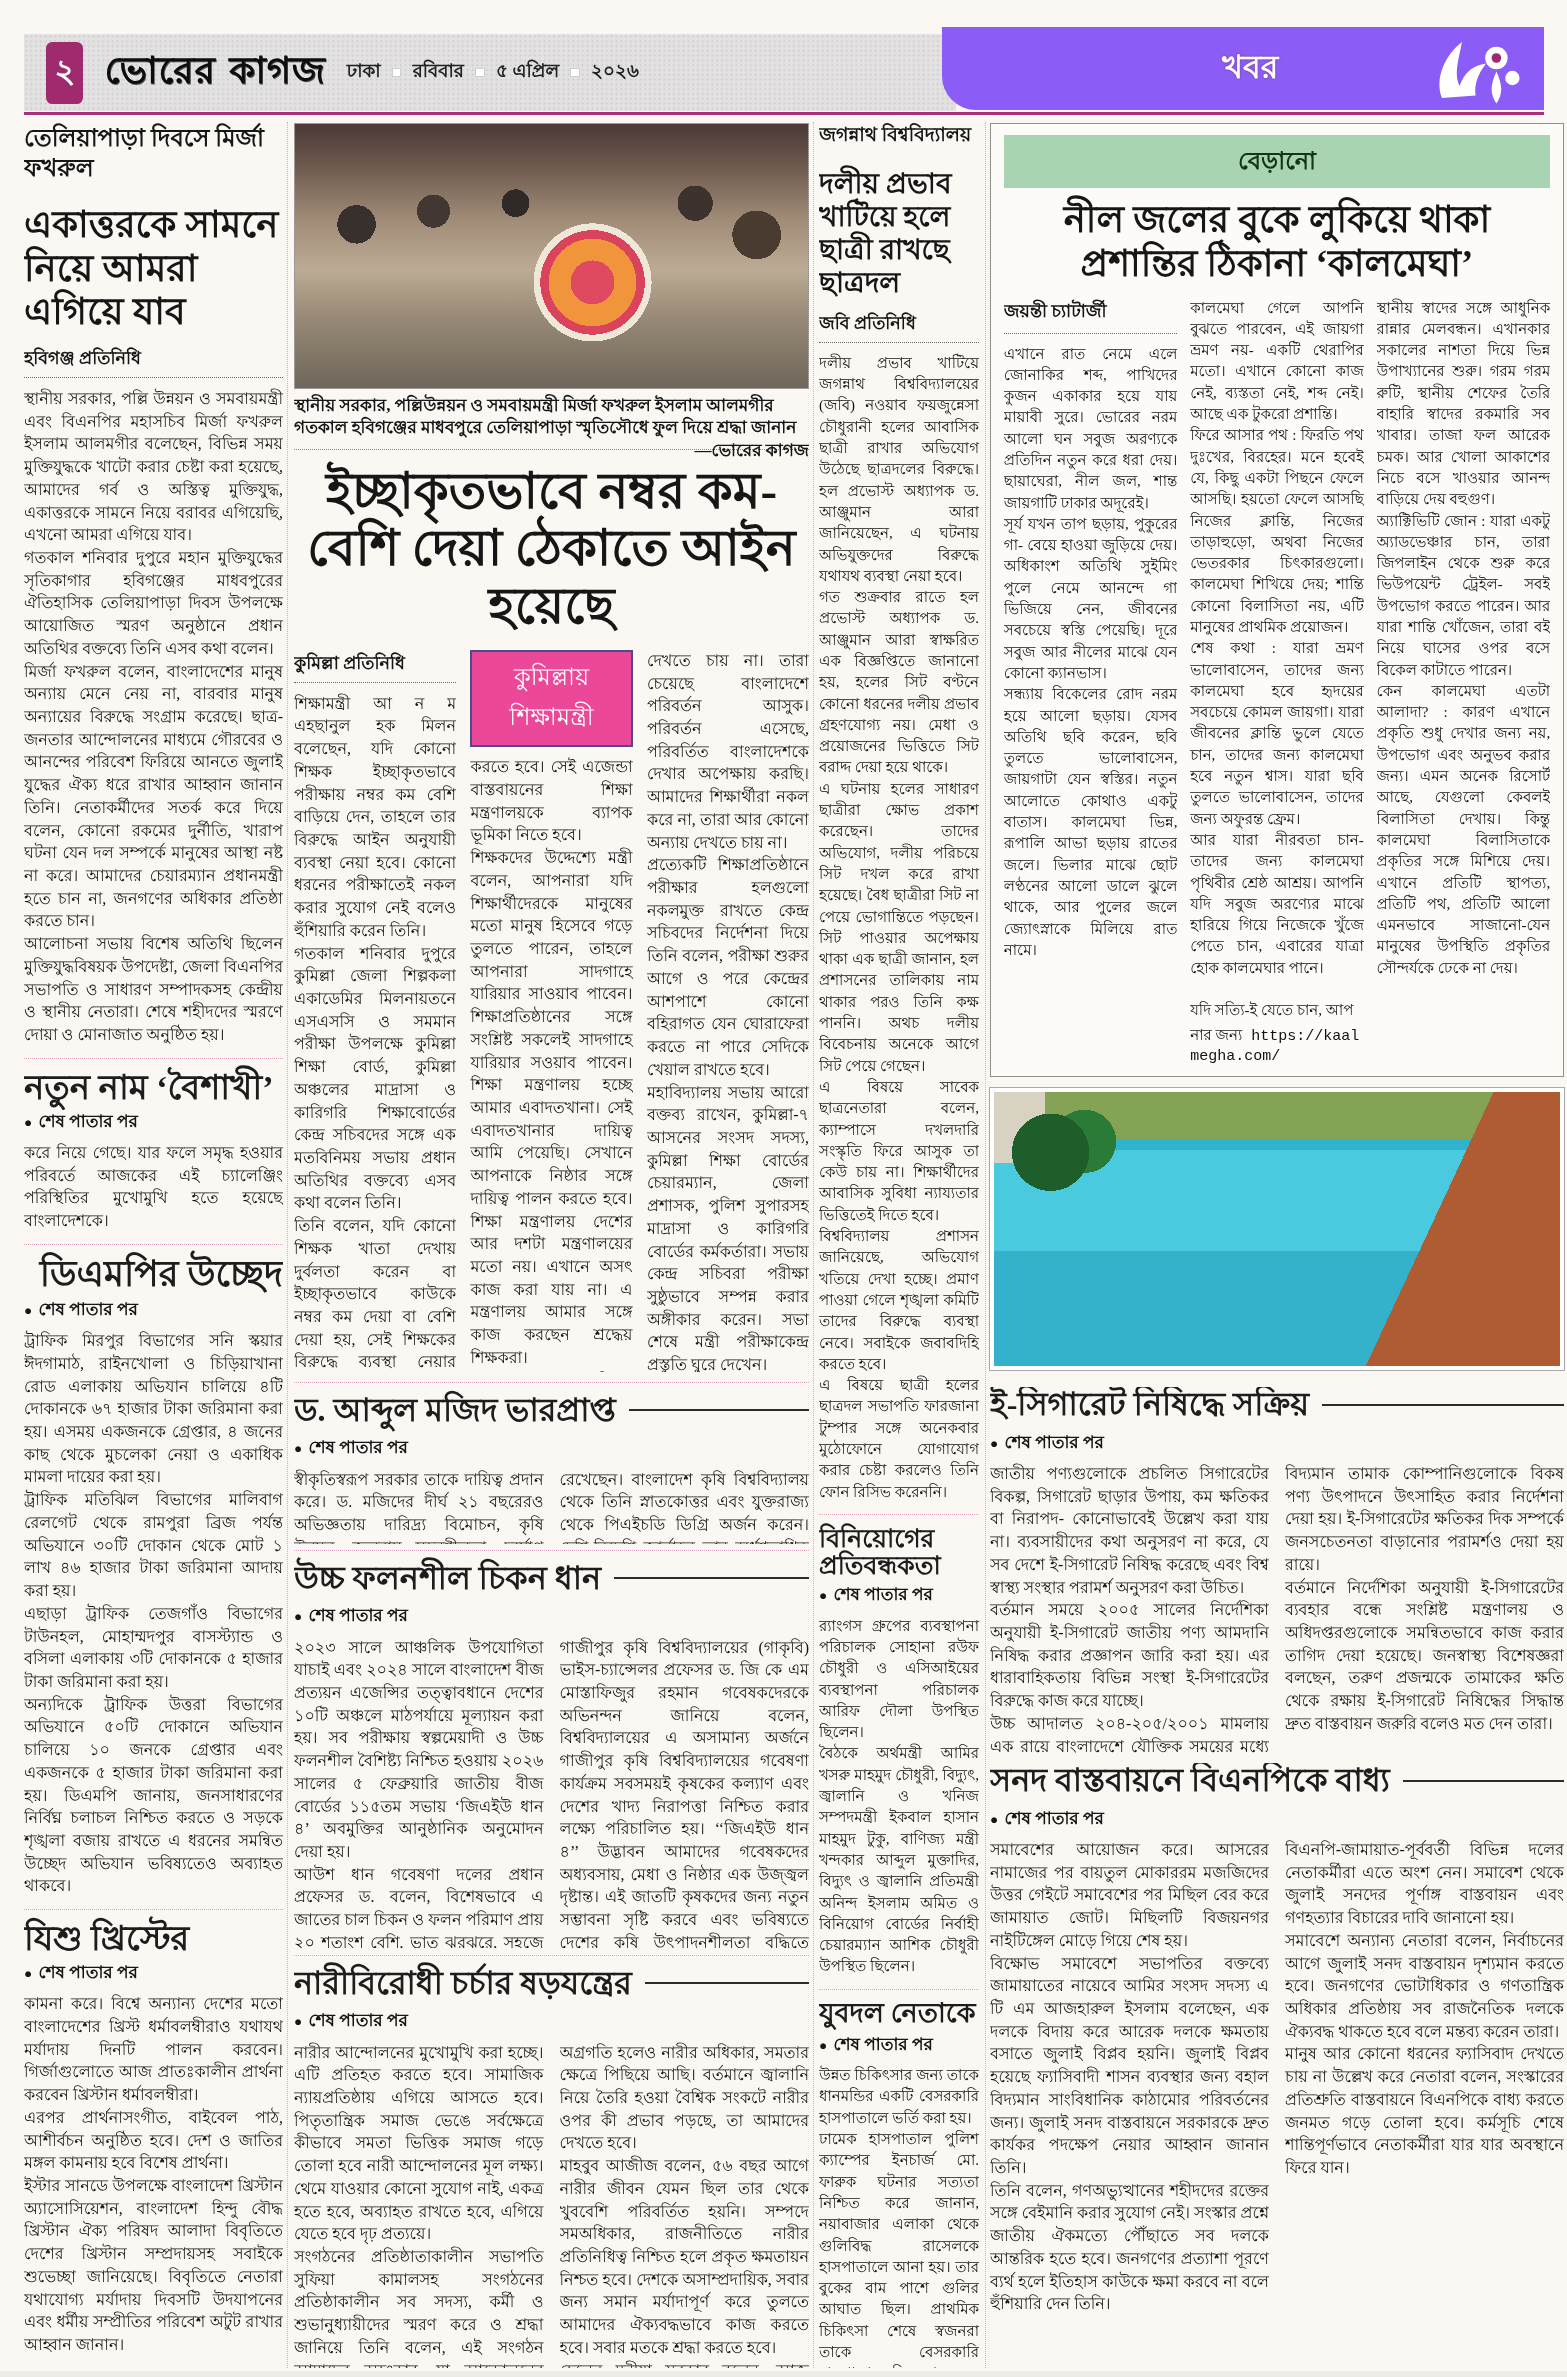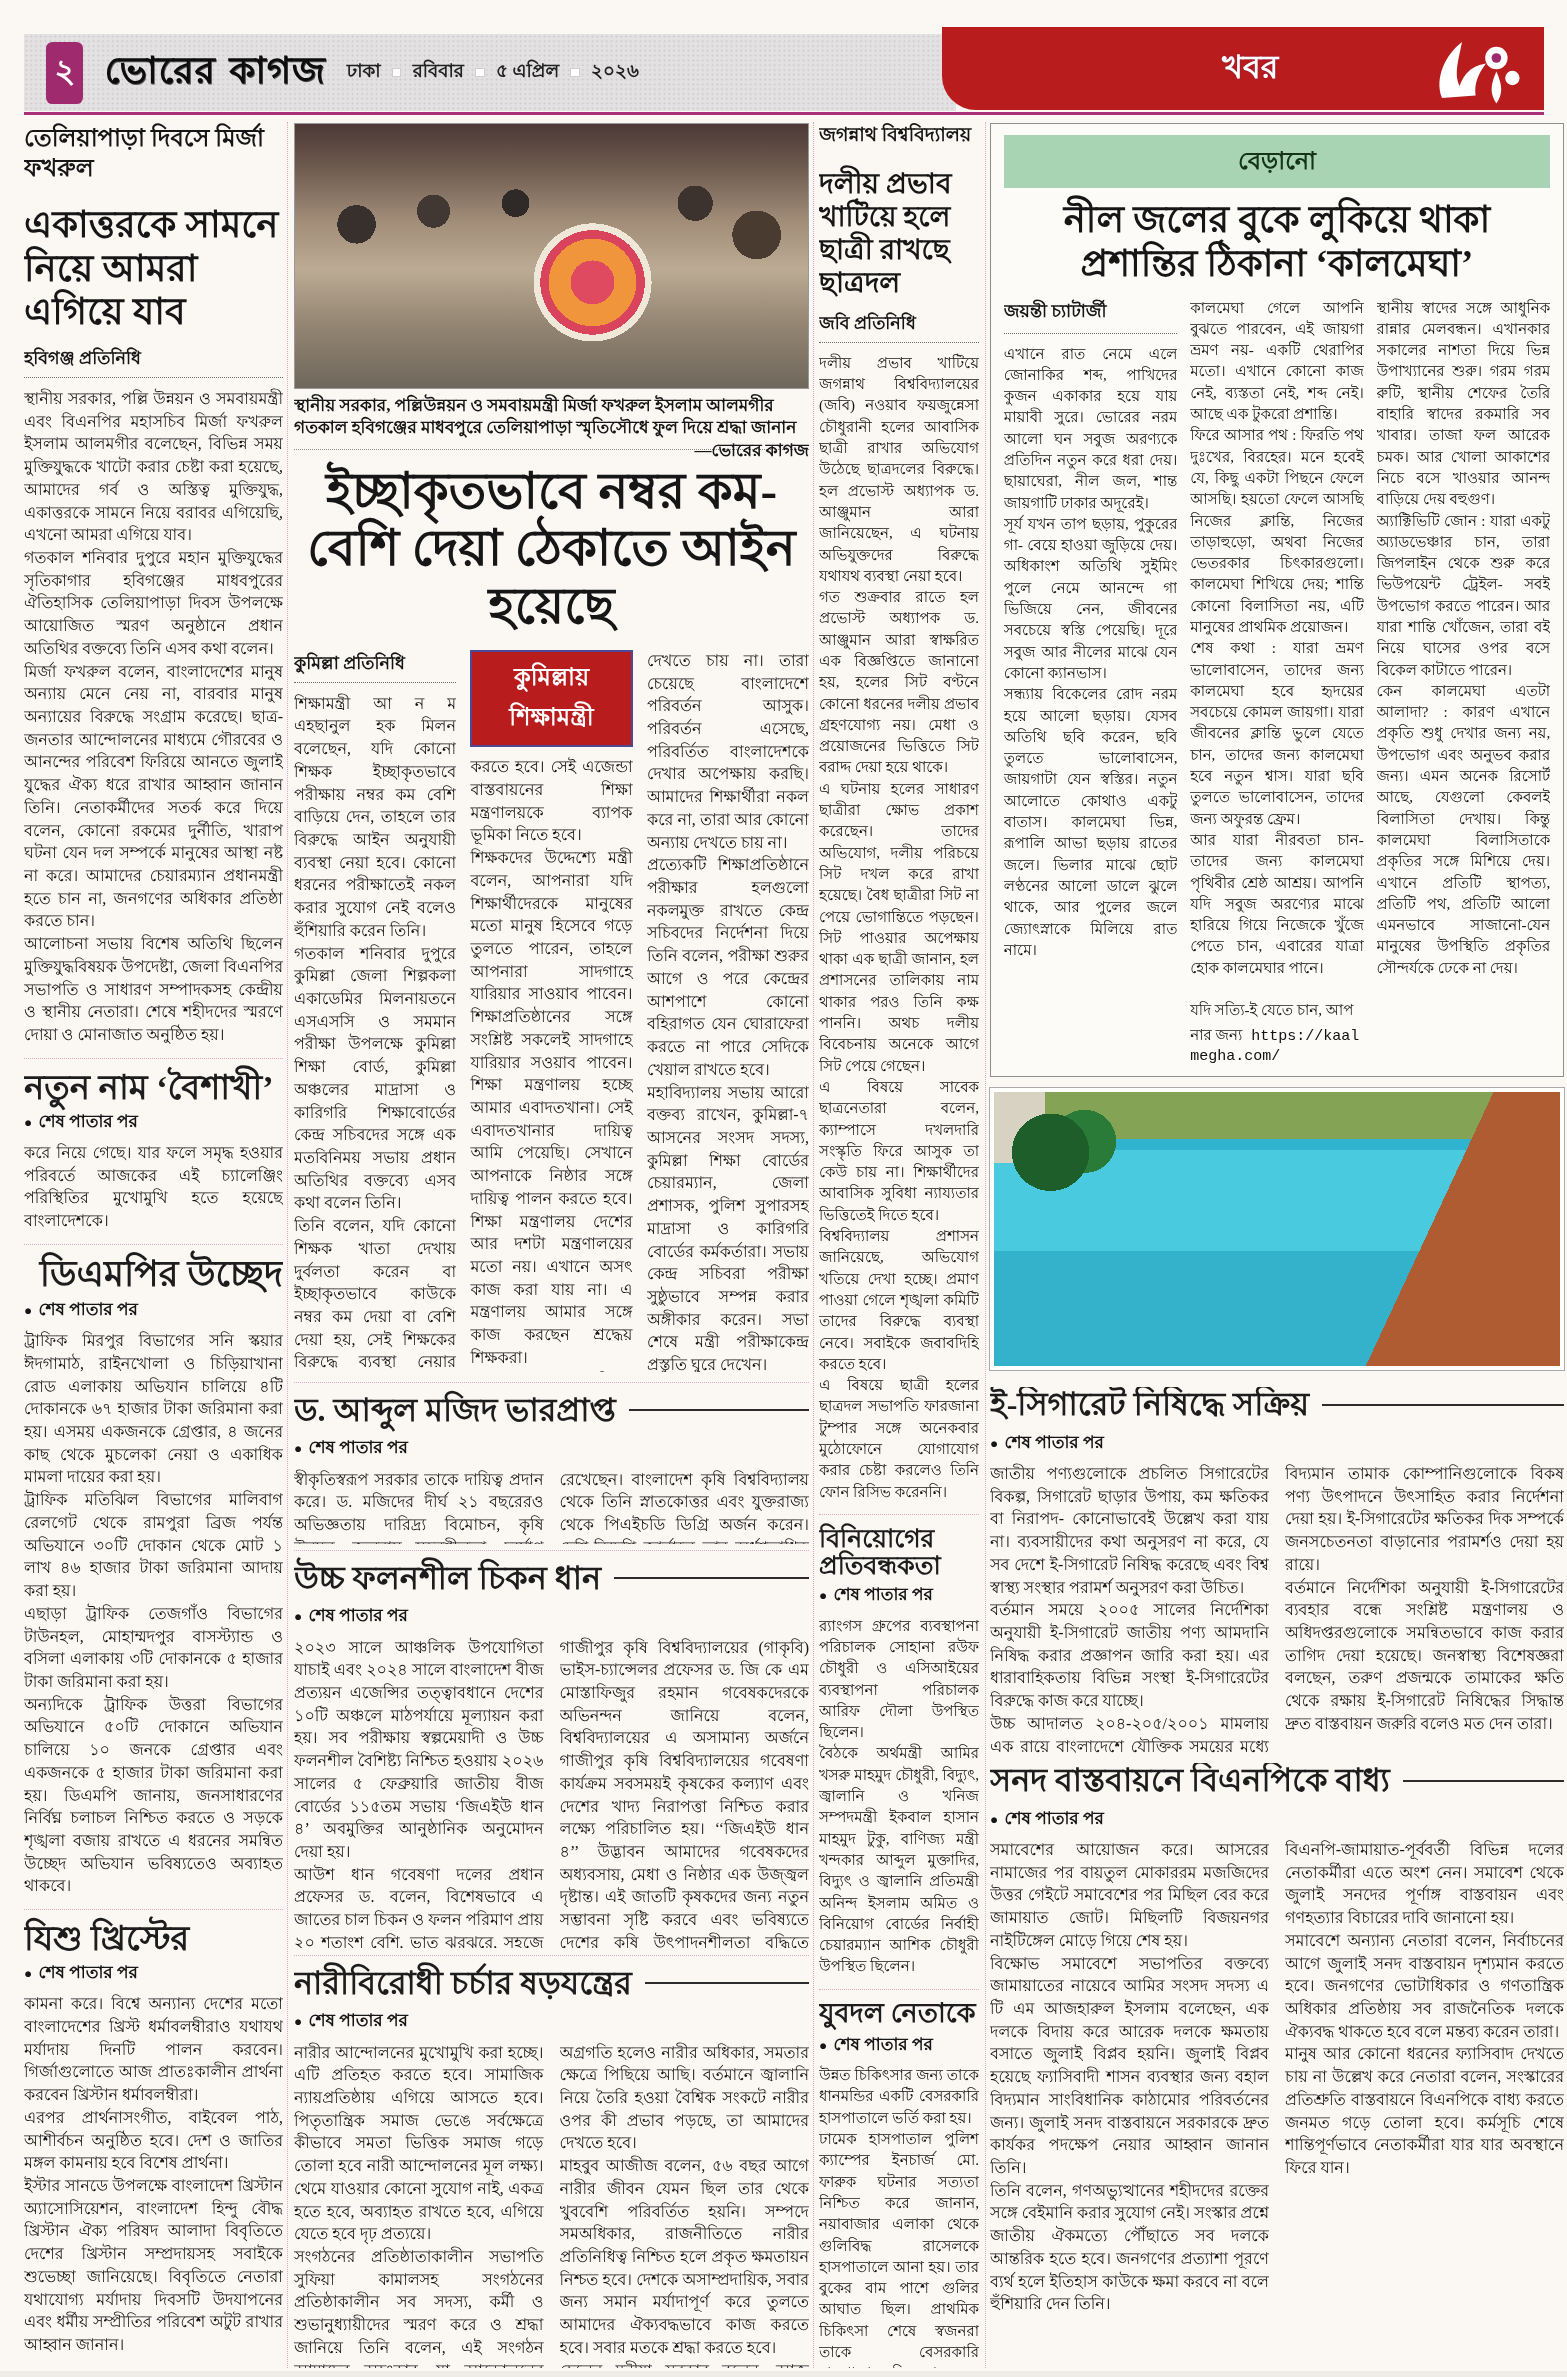--- a/index.html
+++ b/index.html
@@ -25,21 +25,21 @@
     display:flex; align-items:center; justify-content:center;
     font-family:"DejaVu Sans", sans-serif;
   }
   .paper-logo {
     font-size:37px; font-weight:900; letter-spacing:0.8px; color:#0d0d0d;
     text-shadow:0.8px 0.8px 0 #555; font-family:"DejaVu Sans", sans-serif;
   }
   .dateline { display:flex; align-items:center; gap:11.2px; font-size:18.4px; color:#222; font-weight:bold; }
   .dateline .sq { width:9.6px; height:9.6px; background:#fff; border:0.8px solid #cfcfcf; display:inline-block; }
   .mast-magenta {
-    left:942px; top:27px; width:602px; height:83px; background:#b91c1c;
+    left:942px; top:27px; width:602px; height:83px; background:#8b5cf6;
     border-radius:0 0 0 34px;
     display:flex; align-items:center;
   }
   .section-label {
     position:absolute; left:280px; color:#fff; font-size:32px; font-weight:bold;
     font-family:"DejaVu Sans", sans-serif; text-shadow:0 0 1.6px #7d1f56;
   }
   .mast-ornament { position:absolute; right:22.4px; top:3.2px; }
   .mast-rule { left:24px; top:112px; width:1520px; height:3.2px; background:#a93079; }
 
@@ -77,22 +77,22 @@
       linear-gradient(180deg, #4c3836 0%, #6d5a4e 16%, #a08b77 36%, #bcab94 55%, #938572 76%, #6f675c 100%);
   }
   .caption { font-size:17px; font-weight:bold; line-height:1.3; margin-top:6.4px; }
   .caption .credit { float:right; font-weight:bold; }
   .center-dotrule { border-bottom:1.6px dotted #888; margin:9.6px 0 12.8px; }
   .headline-hero { font-size:50px; font-weight:800; text-align:center; line-height:1.15; margin-bottom:14.4px; }
   .three-col { display:flex; gap:14.4px; height:722px; overflow:hidden; }
   .three-col > div { flex:1; overflow:hidden; }
   .minister-badge {
     display:block; width:100%; text-align:center;
-    background:#b91c1c; border:2.4px solid #4f4894; color:#fff;
-    font-size:24px; font-weight:bold; padding:6.4px 3.2px; margin-bottom:9.6px;
+    background:#ec4899; border:2.4px solid #4f4894; color:#fff;
+    font-size:24px; font-weight:normal; padding:6.4px 3.2px; margin-bottom:9.6px;
     font-family:"DejaVu Sans", sans-serif;
   }
 
   
   .resort-box {
     border:1.6px solid #8f8f8f; padding:11.2px 12.8px; background:#fdfbf8;
     display:flex; flex-direction:column; overflow:hidden;
   }
   .green-banner {
     background:#a9d4b4; color:#143317; text-align:center;

